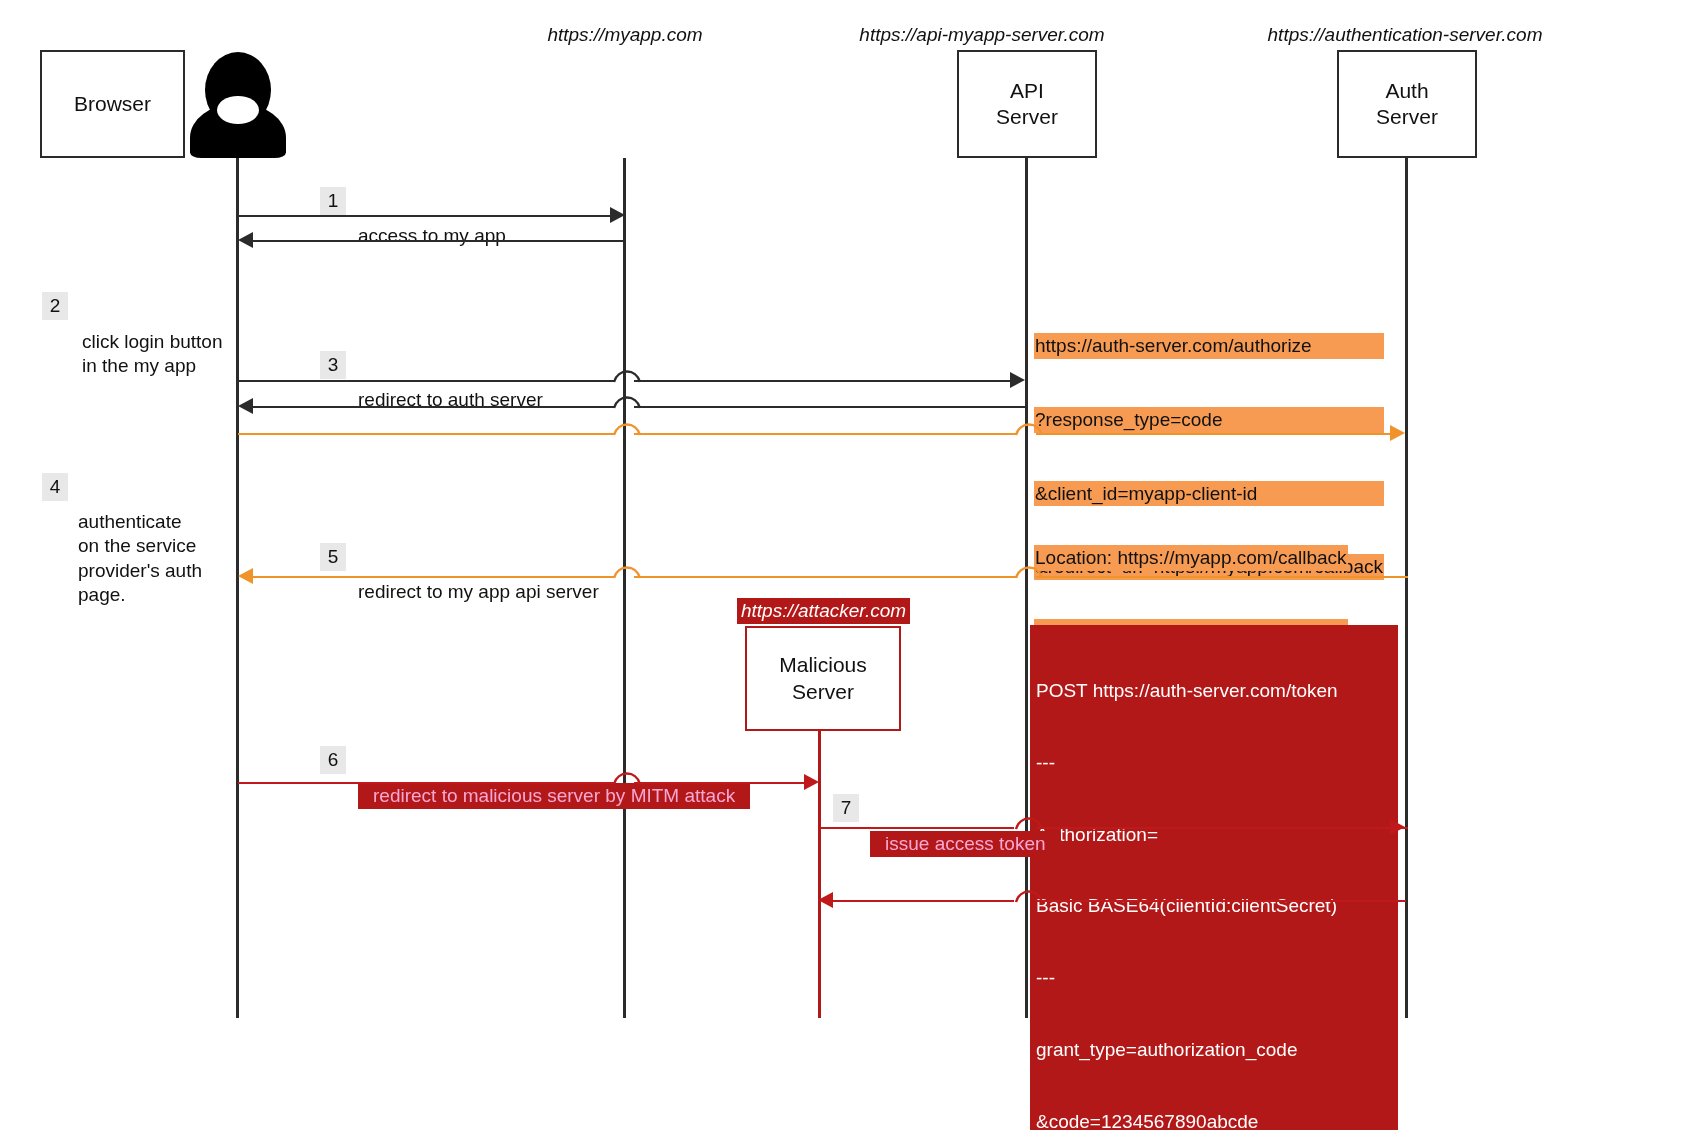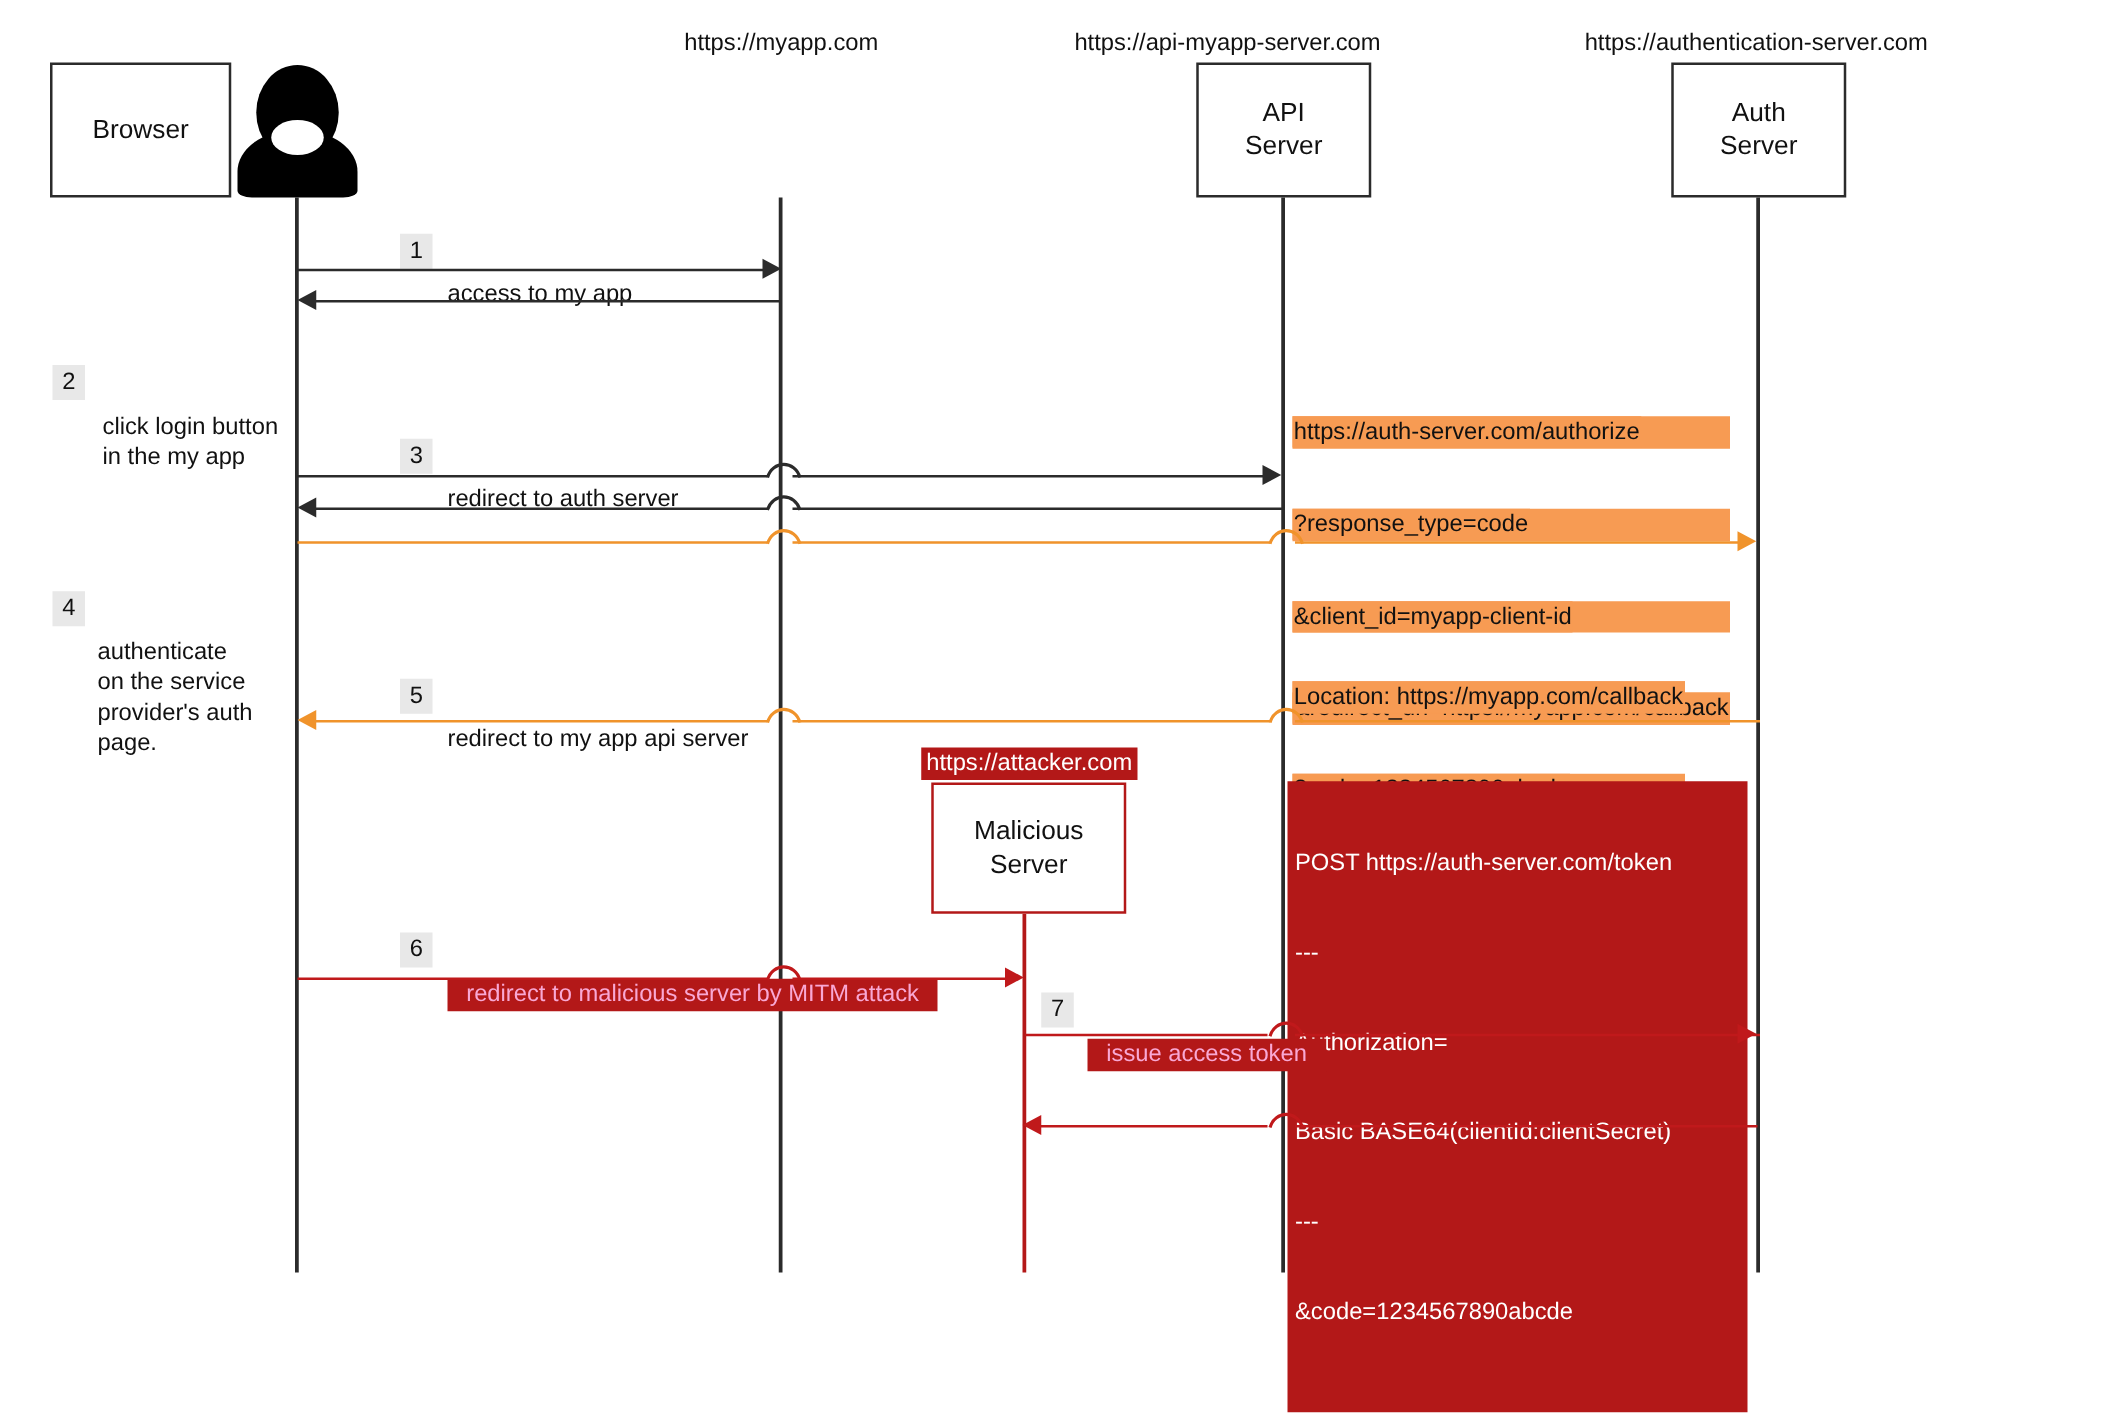--- a/index.html
+++ b/index.html
@@ -38,20 +38,21 @@
     border: 2px solid #b31818;
   }
 
   
   .pcaption {
     position: absolute;
     font-size: 19px;
     color: #111111;
     white-space: nowrap;
     text-align: center;
+    font-style: italic;
   }
   .pcaption.red-tag {
     background: #b31818;
     color: #ffffff;
     padding: 2px 4px;
   }
 
   
   .lifeline {
     position: absolute;
@@ -276,20 +277,21 @@
 
   <div class="pbox malicious" style="left:745px; top:626px; width:156px; height:105px;">Malicious
 Server</div>
 
   <div class="note red" style="left:1030px; top:625px; width:356px;">
     <span class="note-line">POST https://auth-server.com/token</span>
     <span class="note-line">---</span>
     <span class="note-line">Authorization=</span>
     <span class="note-line">Basic BASE64(clientId:clientSecret)</span>
     <span class="note-line">---</span>
+    <span class="note-line">grant_type=authorization_code</span>
     <span class="note-line">&amp;code=1234567890abcde</span>
     
   </div>
 
   <div class="step-num" style="left:320px; top:746px;">6</div>
   <div class="step-label red-hl" style="left:358px; top:747px;">redirect to malicious server by MITM attack</div>
 
   <div class="msg-line red" style="left:238px; top:782px; width:376px;"></div>
   <div class="msg-line red" style="left:634px; top:782px; width:178px;"></div>
   <svg class="hop" width="30" height="22" style="left:612px; top:768px;">

